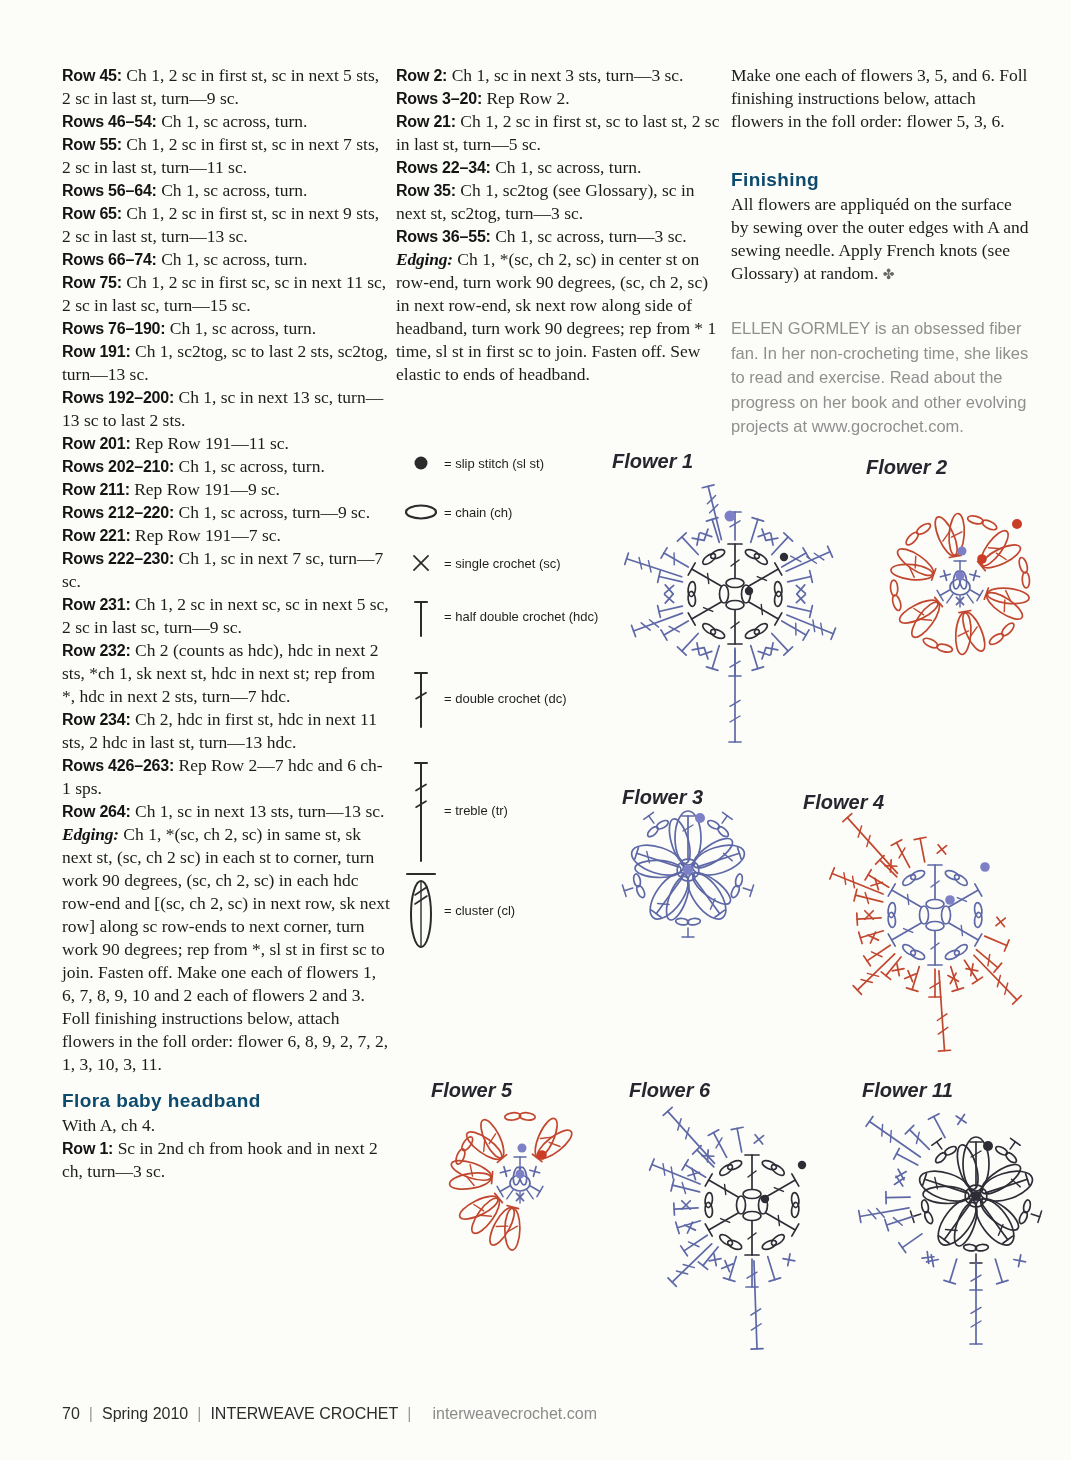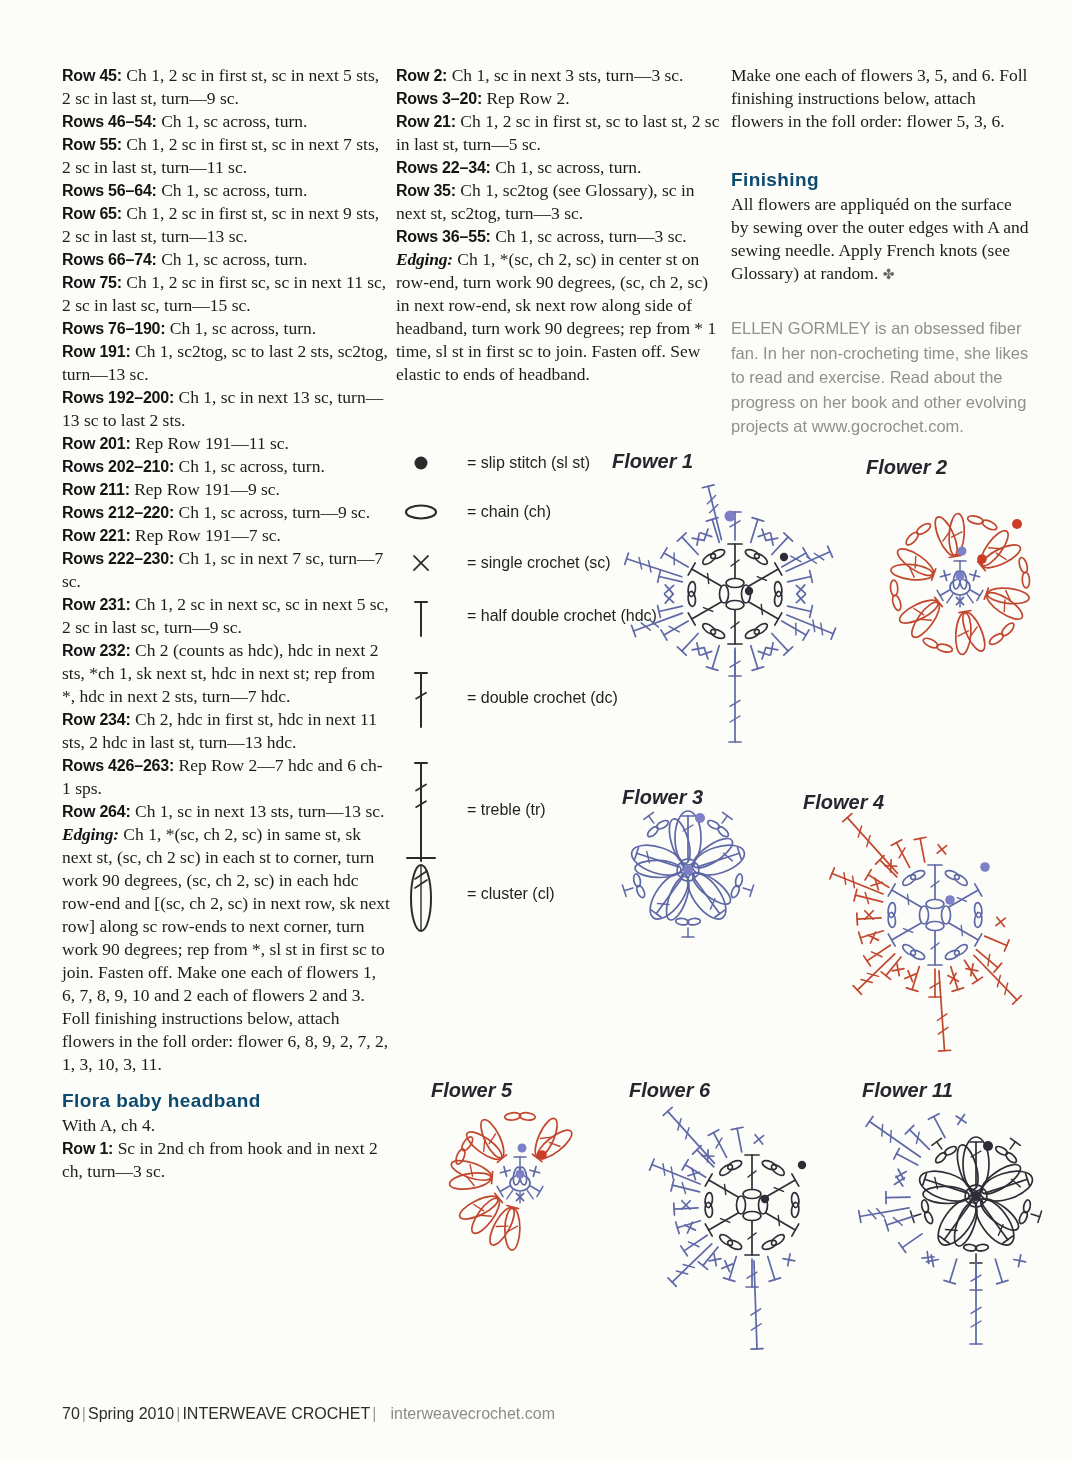--- a/index.html
+++ b/index.html
@@ -12,27 +12,27 @@
   .pat-heading{font-family:"Liberation Sans",sans-serif;font-weight:bold;font-size:19px;
                letter-spacing:0.4px;margin:13px 0 2px 0;color:#0c4a6e;}
   .sub{margin:0;}
   .body-p{margin:0 0 0 0;}
   .gap{height:22px;}
   .endmark{color:#666;font-size:14px;}
   .bio{font-family:"Liberation Sans",sans-serif;color:#8f8f8f;font-size:16.5px;line-height:24.5px;margin-top:0;}
   .legend{position:absolute;left:398px;top:444px;width:250px;height:530px;}
   .legend-item{position:absolute;display:flex;align-items:center;}
   .legend-sym{width:46px;display:flex;justify-content:center;}
-  .legend-label{font-family:"Liberation Sans",sans-serif;font-size:16px;color:#1f1f1f;white-space:nowrap;margin-left:23px;}
+  .legend-label{font-family:"Liberation Sans",sans-serif;font-size:13px;color:#1f1f1f;white-space:nowrap;}
   .flower{position:absolute;}
   .flabel{position:absolute;font-family:"Liberation Sans",sans-serif;font-style:italic;font-weight:600;
           font-size:20px;color:#26262e;white-space:nowrap;}
   .flower svg{position:absolute;left:0;top:0;}
   .footer{position:absolute;left:62px;top:1405px;font-family:"Liberation Sans",sans-serif;
-          font-size:16px;color:#2c2c2c;display:flex;gap:2px;align-items:baseline;}
+          font-size:16px;color:#2c2c2c;display:flex;gap:9px;align-items:baseline;}
   .footer .pipe{color:#9a9a9a;font-weight:300;}
   .footer .site{color:#8b8b8b;margin-left:12px;}
 </style>
 </head>
 <body>
 
 <div class="page">
 
   <div class="col" id="col1" style="left:62px;width:328px;">
       <p class="pat"><span class="lbl">Row 45:</span><span> Ch 1, 2 sc in first st, sc in next 5 sts, 2 sc in last st, turn—9 sc.</span></p>
@@ -130,21 +130,21 @@
         <span class="legend-sym">
           <svg width="44" height="108">
             <line x1="22" y1="105" x2="22.000000000000007" y2="7" stroke="#2b2b2b" stroke-width="2" stroke-linecap="round"></line>
             <line x1="16.000000000000007" y1="7" x2="28.000000000000007" y2="7" stroke="#2b2b2b" stroke-width="2" stroke-linecap="round"></line>
             <line x1="17.000000000000004" y1="51.160000000000004" x2="27.000000000000004" y2="45.160000000000004" stroke="#2b2b2b" stroke-width="1.7" stroke-linecap="round"></line>
             <line x1="17.000000000000004" y1="34.5" x2="27.000000000000004" y2="28.5" stroke="#2b2b2b" stroke-width="1.7" stroke-linecap="round"></line>
           </svg>
         </span>
         <span class="legend-label">= treble (tr)</span>
       </div>
-      <div class="legend-item" style="top: 408px; align-items: center;">
+      <div class="legend-item" style="top: 424px; align-items: center;">
         <span class="legend-sym">
           <svg width="44" height="84">
             <line x1="8" y1="6" x2="36" y2="6" stroke="#2b2b2b" stroke-width="2" stroke-linecap="round"></line>
             <ellipse cx="22" cy="46" rx="10" ry="33" fill="none" stroke="#2b2b2b" stroke-width="2" transform="rotate(0 22 46)"></ellipse>
             <line x1="22" y1="13" x2="22" y2="79" stroke="#2b2b2b" stroke-width="1.4" stroke-linecap="round"></line>
             <line x1="16" y1="27" x2="28" y2="19" stroke="#2b2b2b" stroke-width="1.6" stroke-linecap="round"></line>
             <line x1="16" y1="36" x2="28" y2="28" stroke="#2b2b2b" stroke-width="1.6" stroke-linecap="round"></line>
           </svg>
         </span>
         <span class="legend-label">= cluster (cl)</span>

